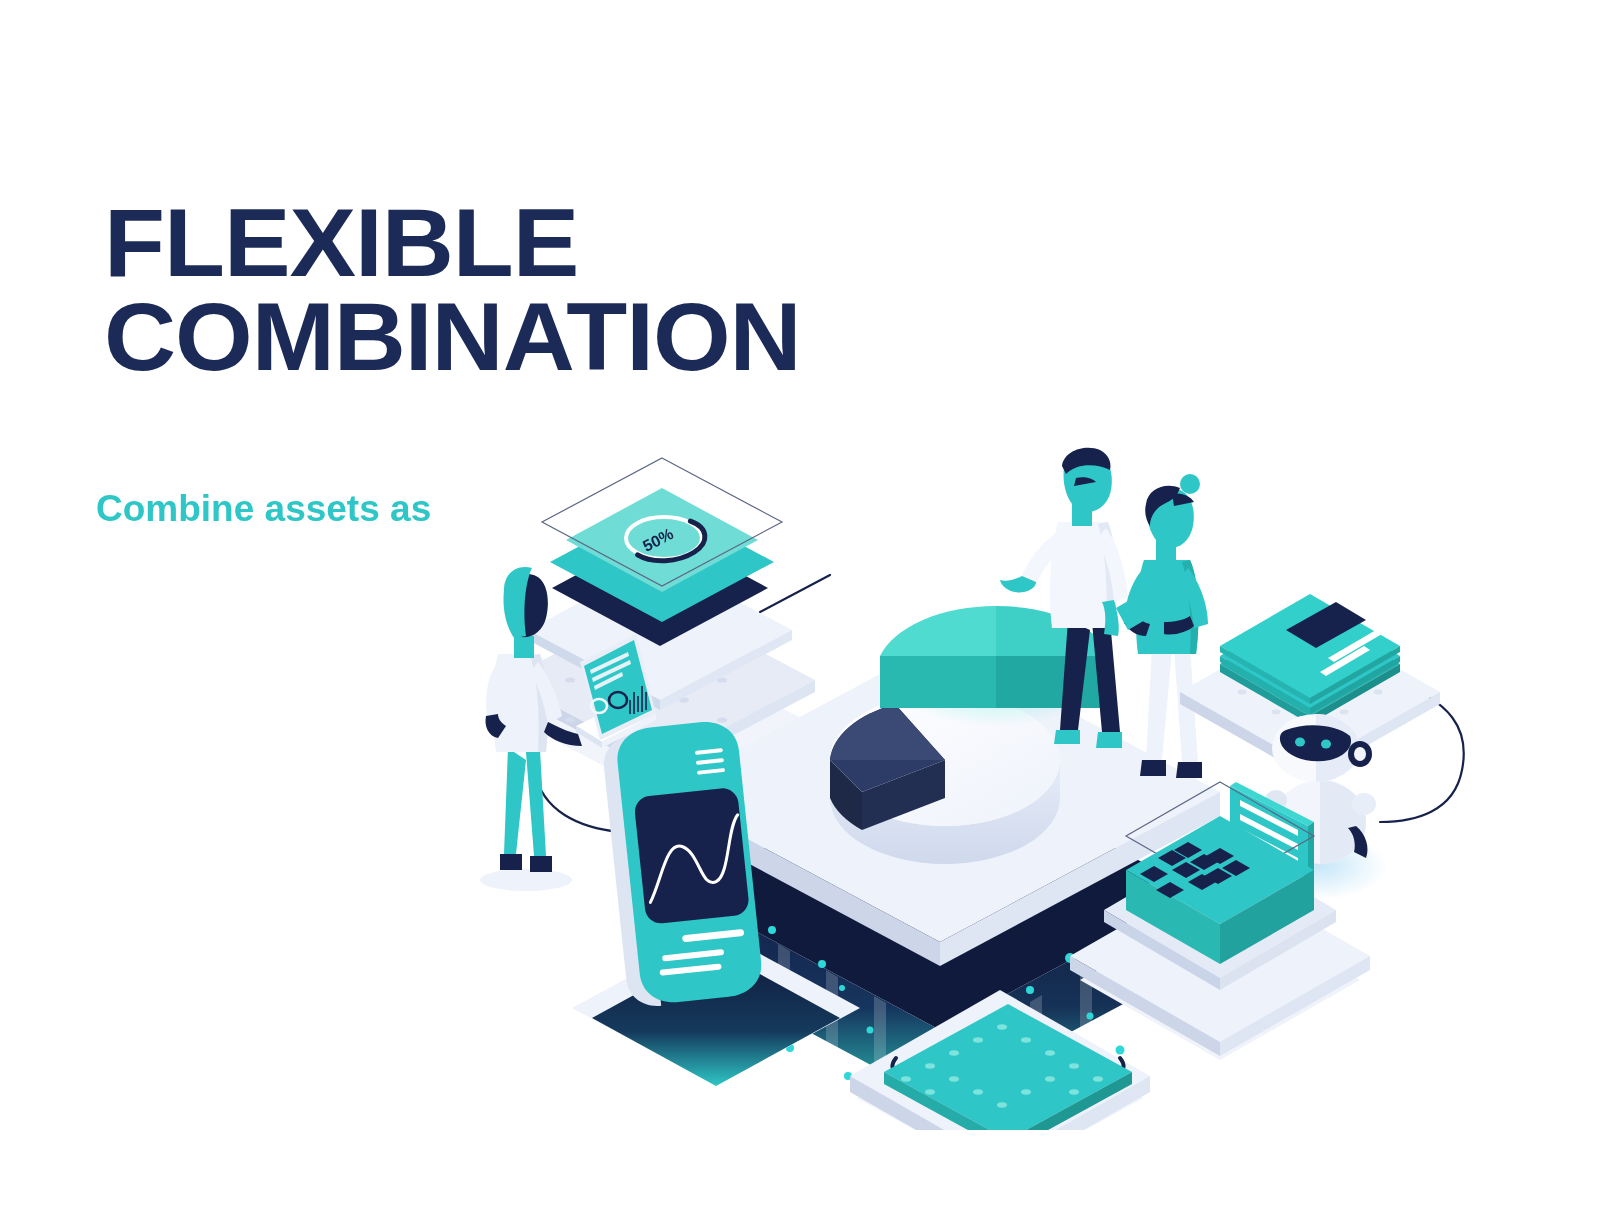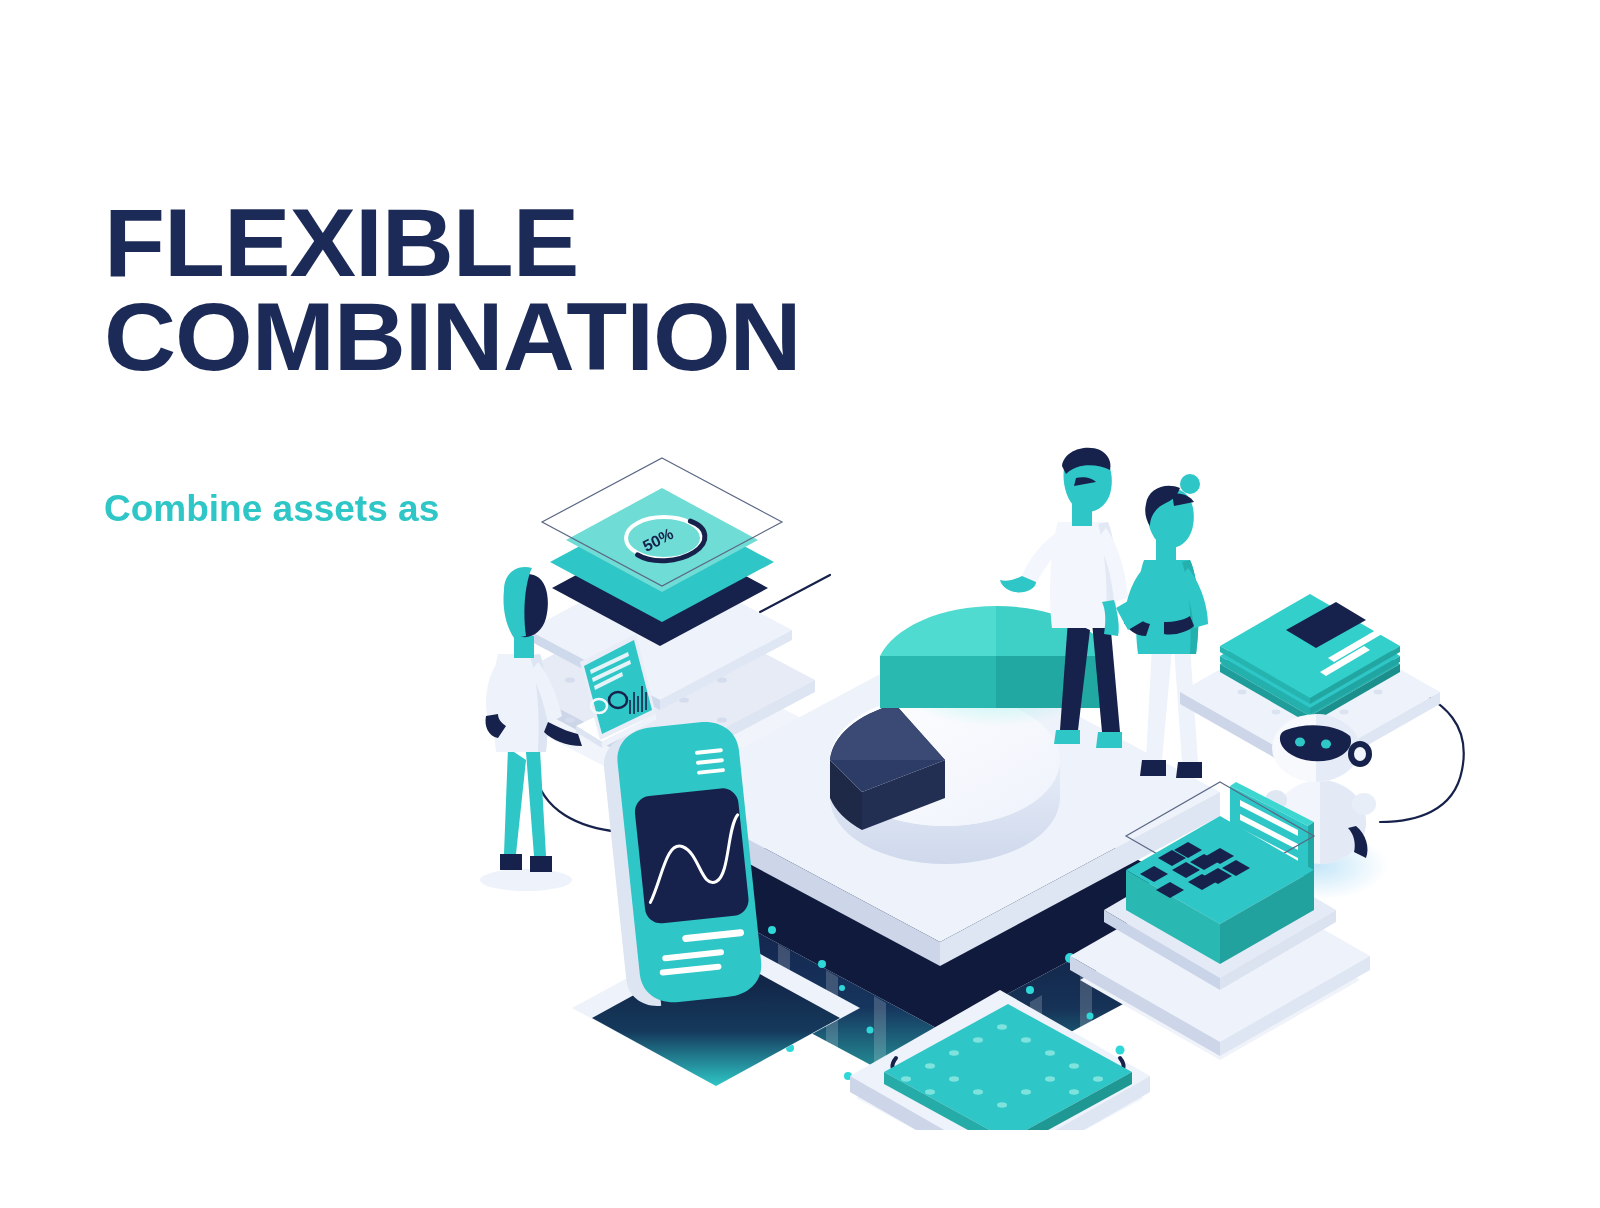--- a/index.html
+++ b/index.html
@@ -39,21 +39,21 @@
     color: #1b2a57;
     margin: 0;
     text-transform: uppercase;
     transform: scaleX(1.04);
     transform-origin: left top;
   }
   .headline .line2 { display: block; }
 
   .subhead {
     position: absolute;
-    left: 104px;
+    left: 96px;
     top: 486px;
     width: 470px;
     font-family: "Liberation Sans", sans-serif;
     font-weight: 700;
     font-size: 37px;
     line-height: 1.25;
     color: #2ec6c6;
     margin: 0;
   }
   .subhead .sl { display: block; }

